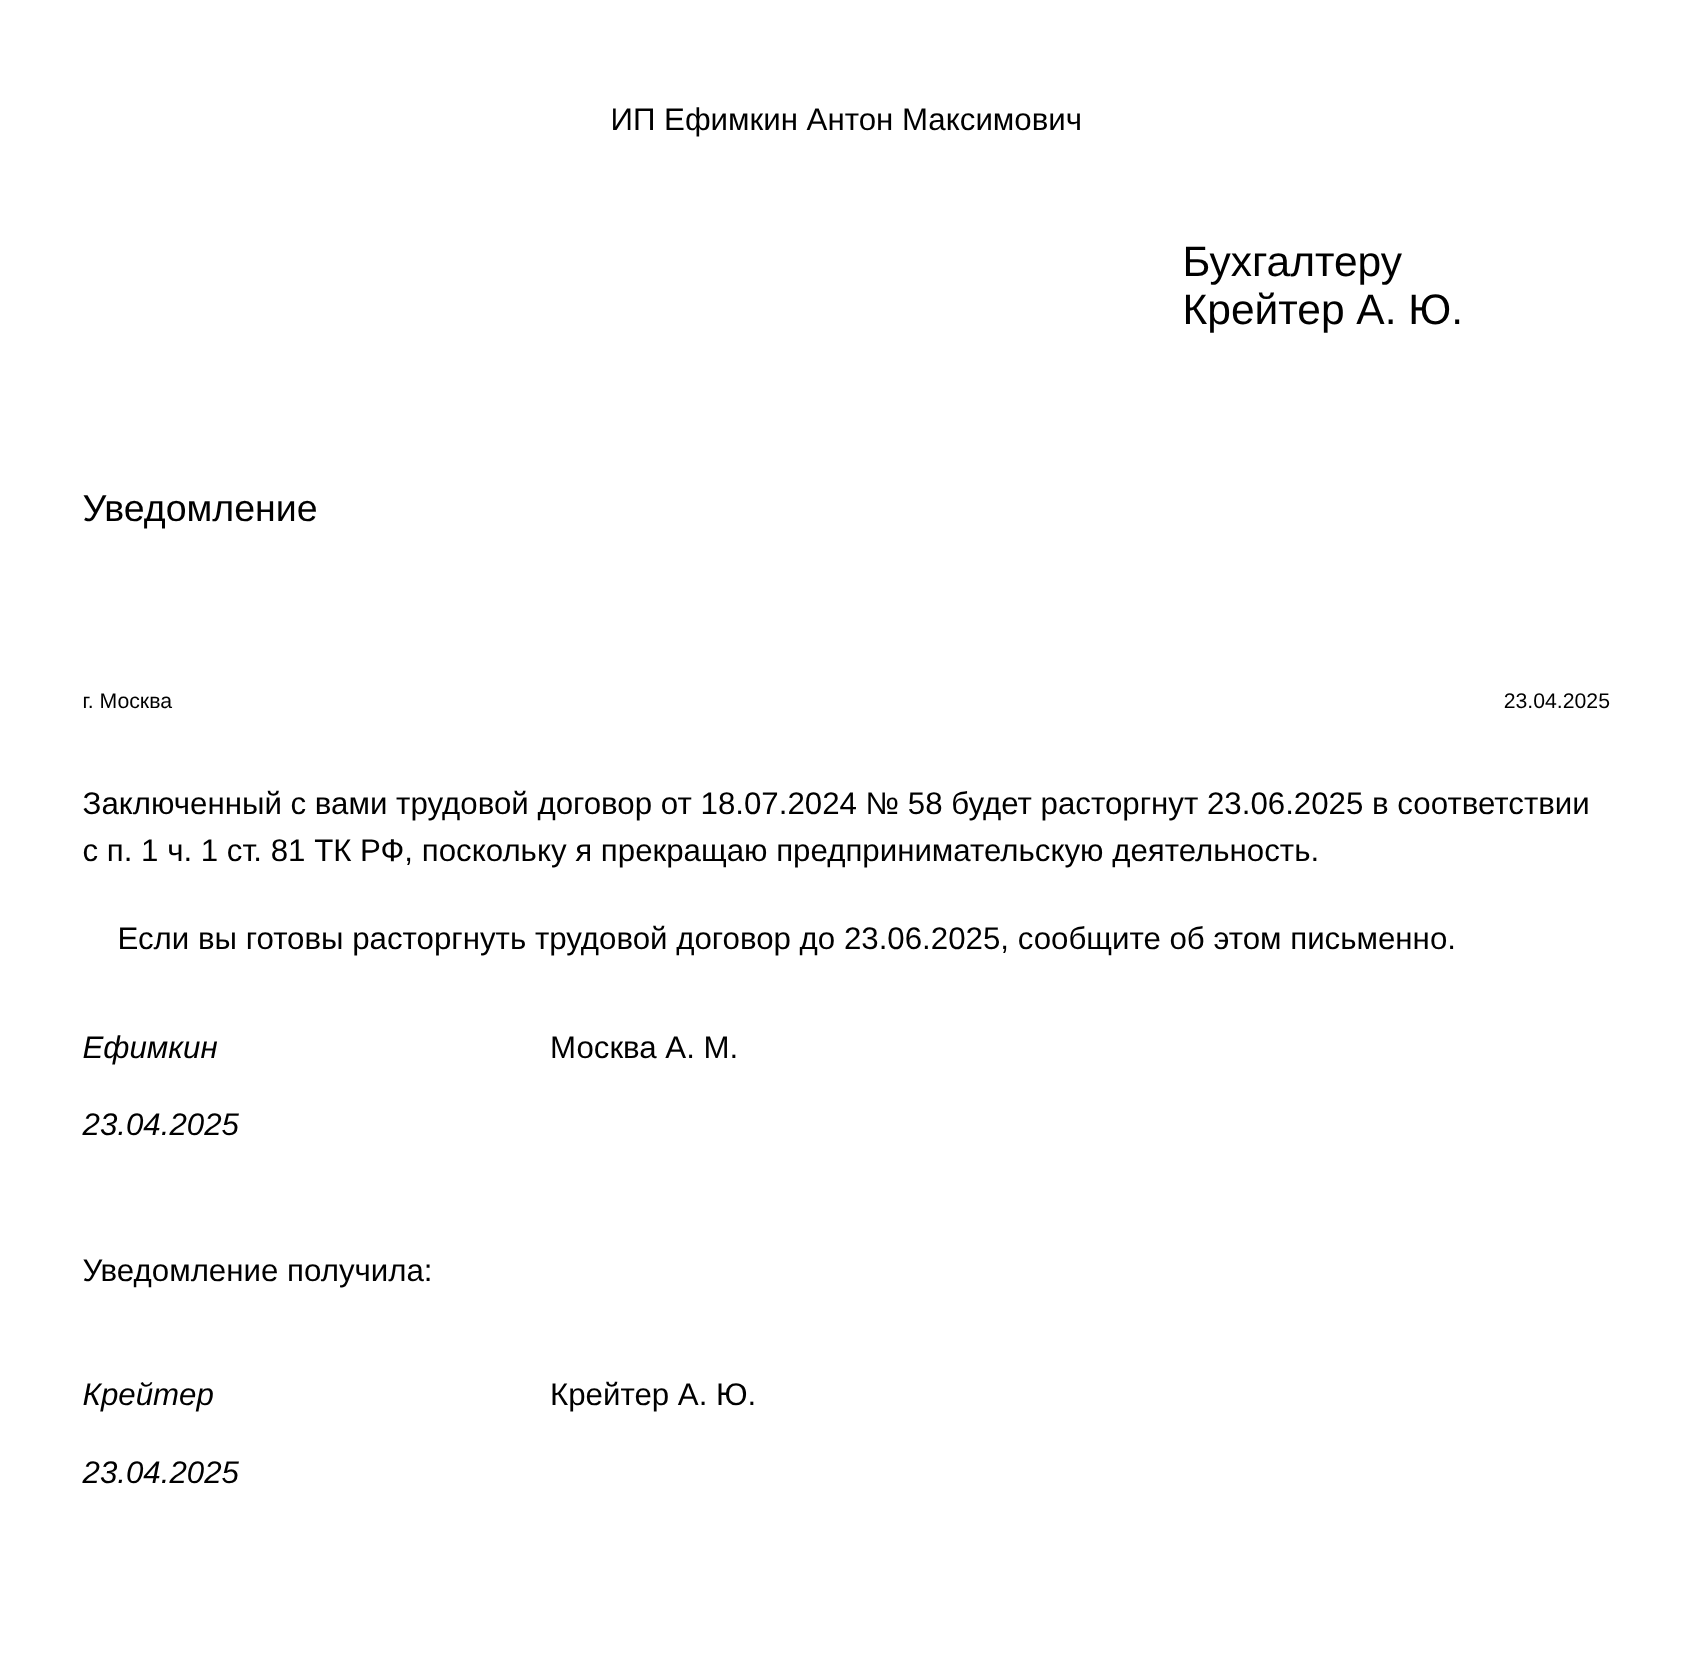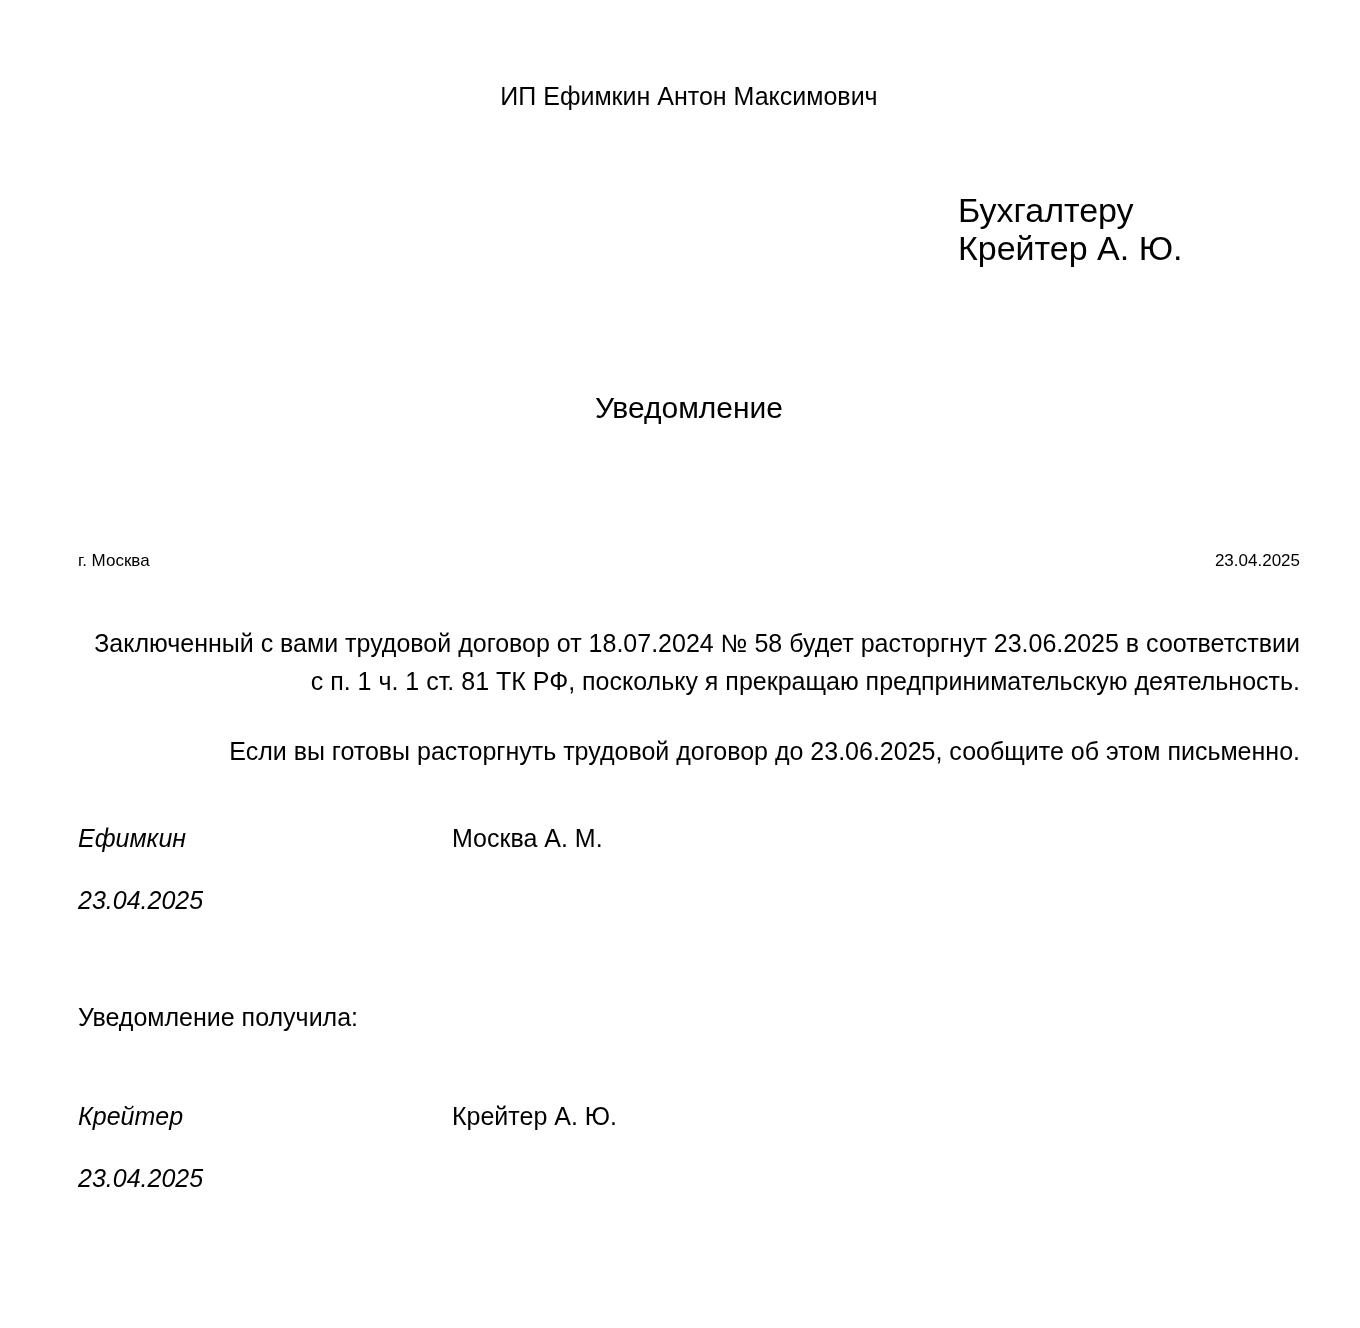--- a/index.html
+++ b/index.html
@@ -20,21 +20,21 @@
     height: 1328px;
     margin: 0 auto;
     background: #ffffff;
     overflow: hidden;
     box-sizing: border-box;
   }
 
   
   .content {
     position: absolute;
-    left: 78px;
+    left: 66px;
     top: 0;
     width: 1222px;
   }
 
   .org-header {
     text-align: center;
     font-size: 25px;
     line-height: 32px;
     margin-top: 80px;
   }
@@ -44,41 +44,40 @@
     padding-left: 880px;
     font-size: 34px;
     line-height: 38px;
   }
 
   .addressee div {
     white-space: nowrap;
   }
 
   .doc-title {
-    text-align: center;
     font-size: 30px;
     line-height: 38px;
     font-weight: 400;
     margin-top: 122px;
   }
 
   .place-date-row {
     display: flex;
     justify-content: space-between;
     align-items: baseline;
     margin-top: 119px;
     font-size: 17px;
     line-height: 30px;
   }
 
   .body-paragraph {
     font-size: 25px;
     line-height: 38px;
     margin-top: 48px;
-    text-align: right;
+    text-align: left;
   }
 
   .body-paragraph.second {
     margin-top: 32px;
     margin-left: 28px;
   }
 
   .sign-block {
     margin-top: 53px;
   }

